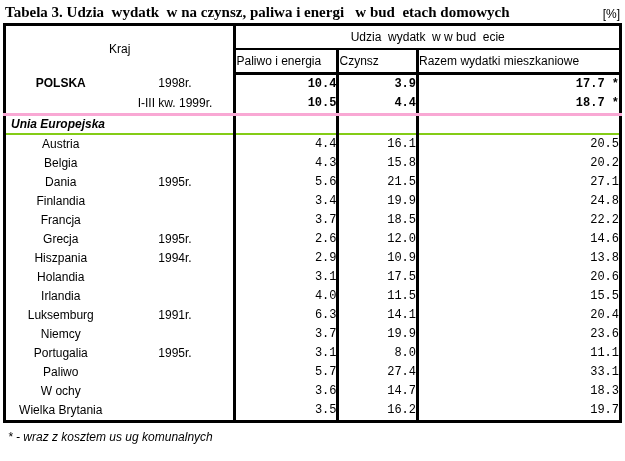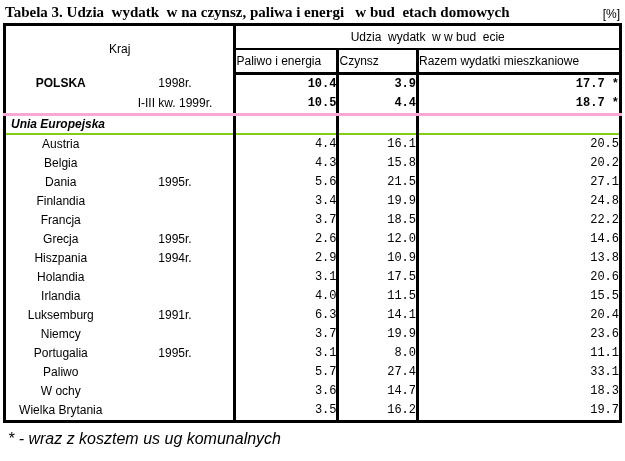--- a/index.html
+++ b/index.html
@@ -58,21 +58,21 @@
   tr.pl-row td.name-cell, tr.pl-row td.val-cell { font-weight: bold; }
   tr.pl-row-last td { border-bottom: 3px solid #f9a8d4; }
 
   tr.section-row td { border-bottom: 2px solid #84cc16; height: 17px; line-height: 17px; }
   td.section-label { font-weight: bold; font-style: italic; padding-left: 5px; border-right: 3px solid #000; }
 
   tr.country-row td { height: 19px; }
 
   .footnote {
     font-style: italic;
-    font-size: 16px;
+    font-size: 12px;
     margin: 7px 0 0 5px;
     white-space: pre-wrap;
   }
 </style>
 </head>
 <body>
 
 <div class="page">
 
   <div class="title-block">

